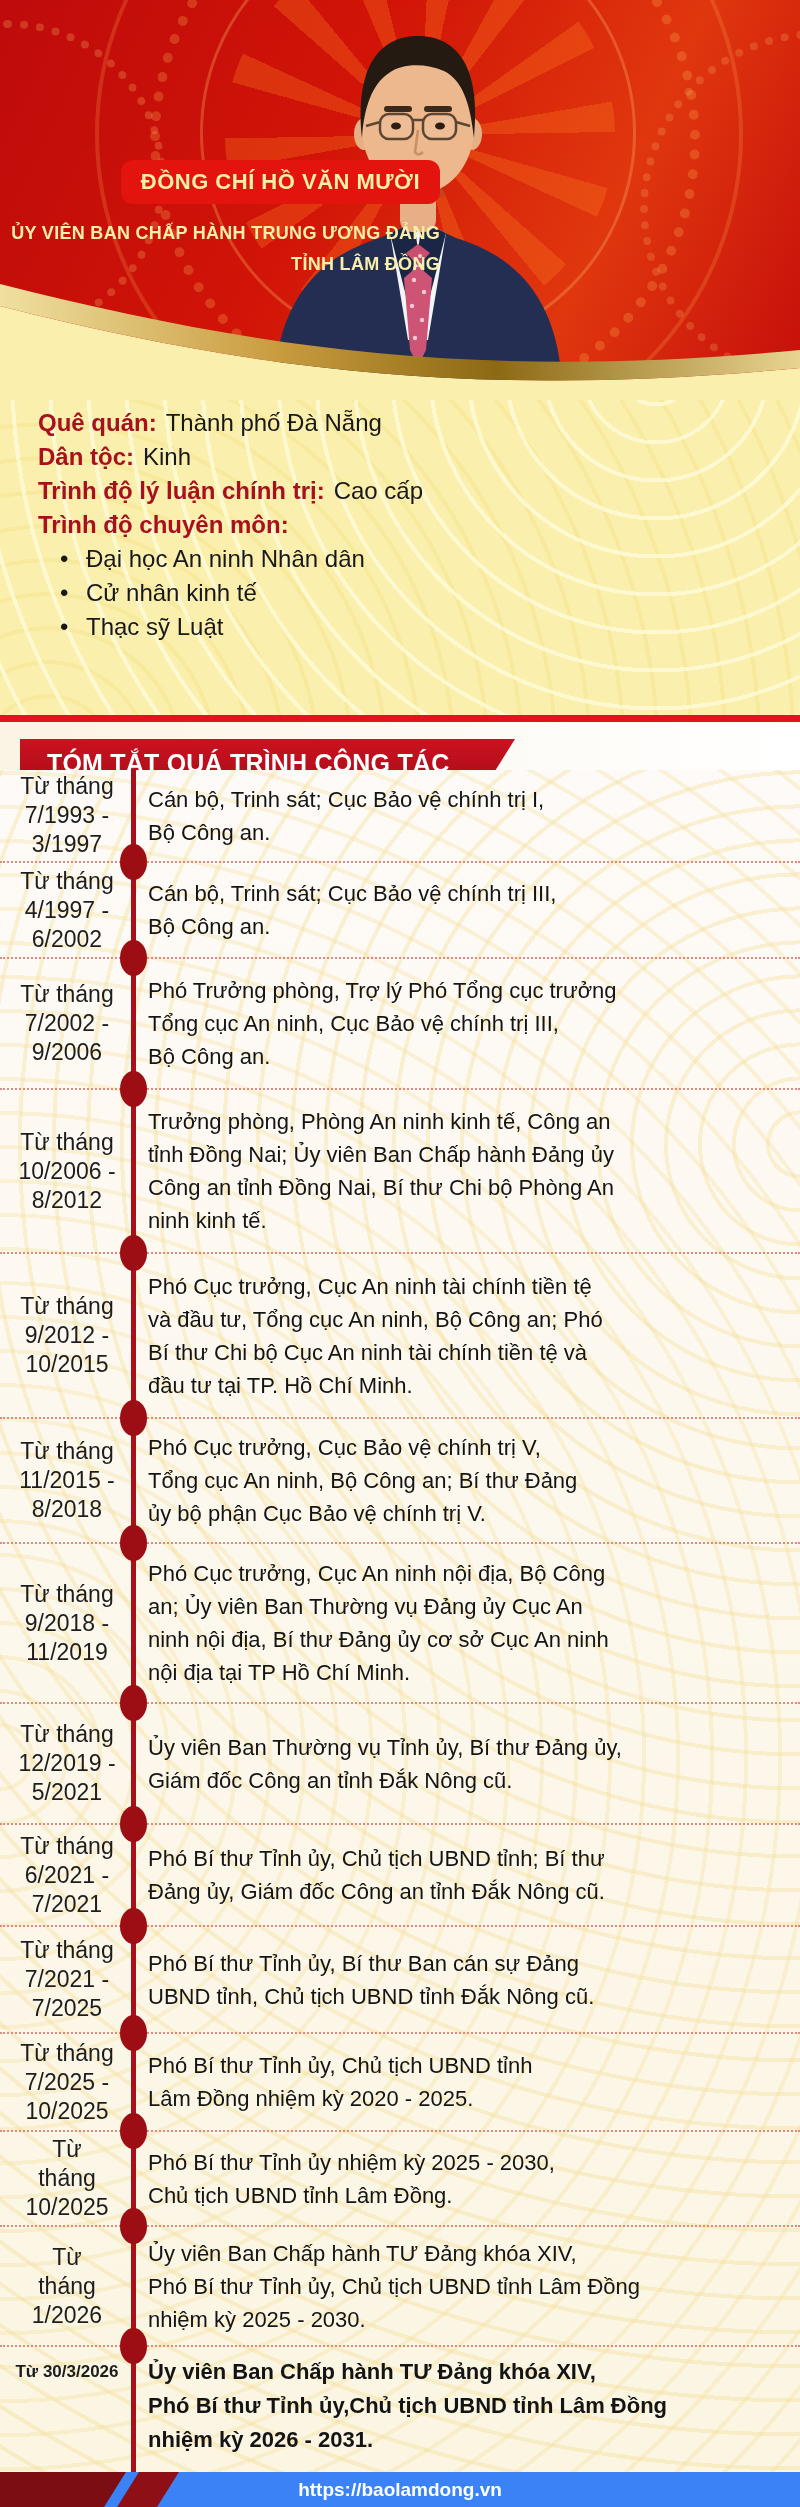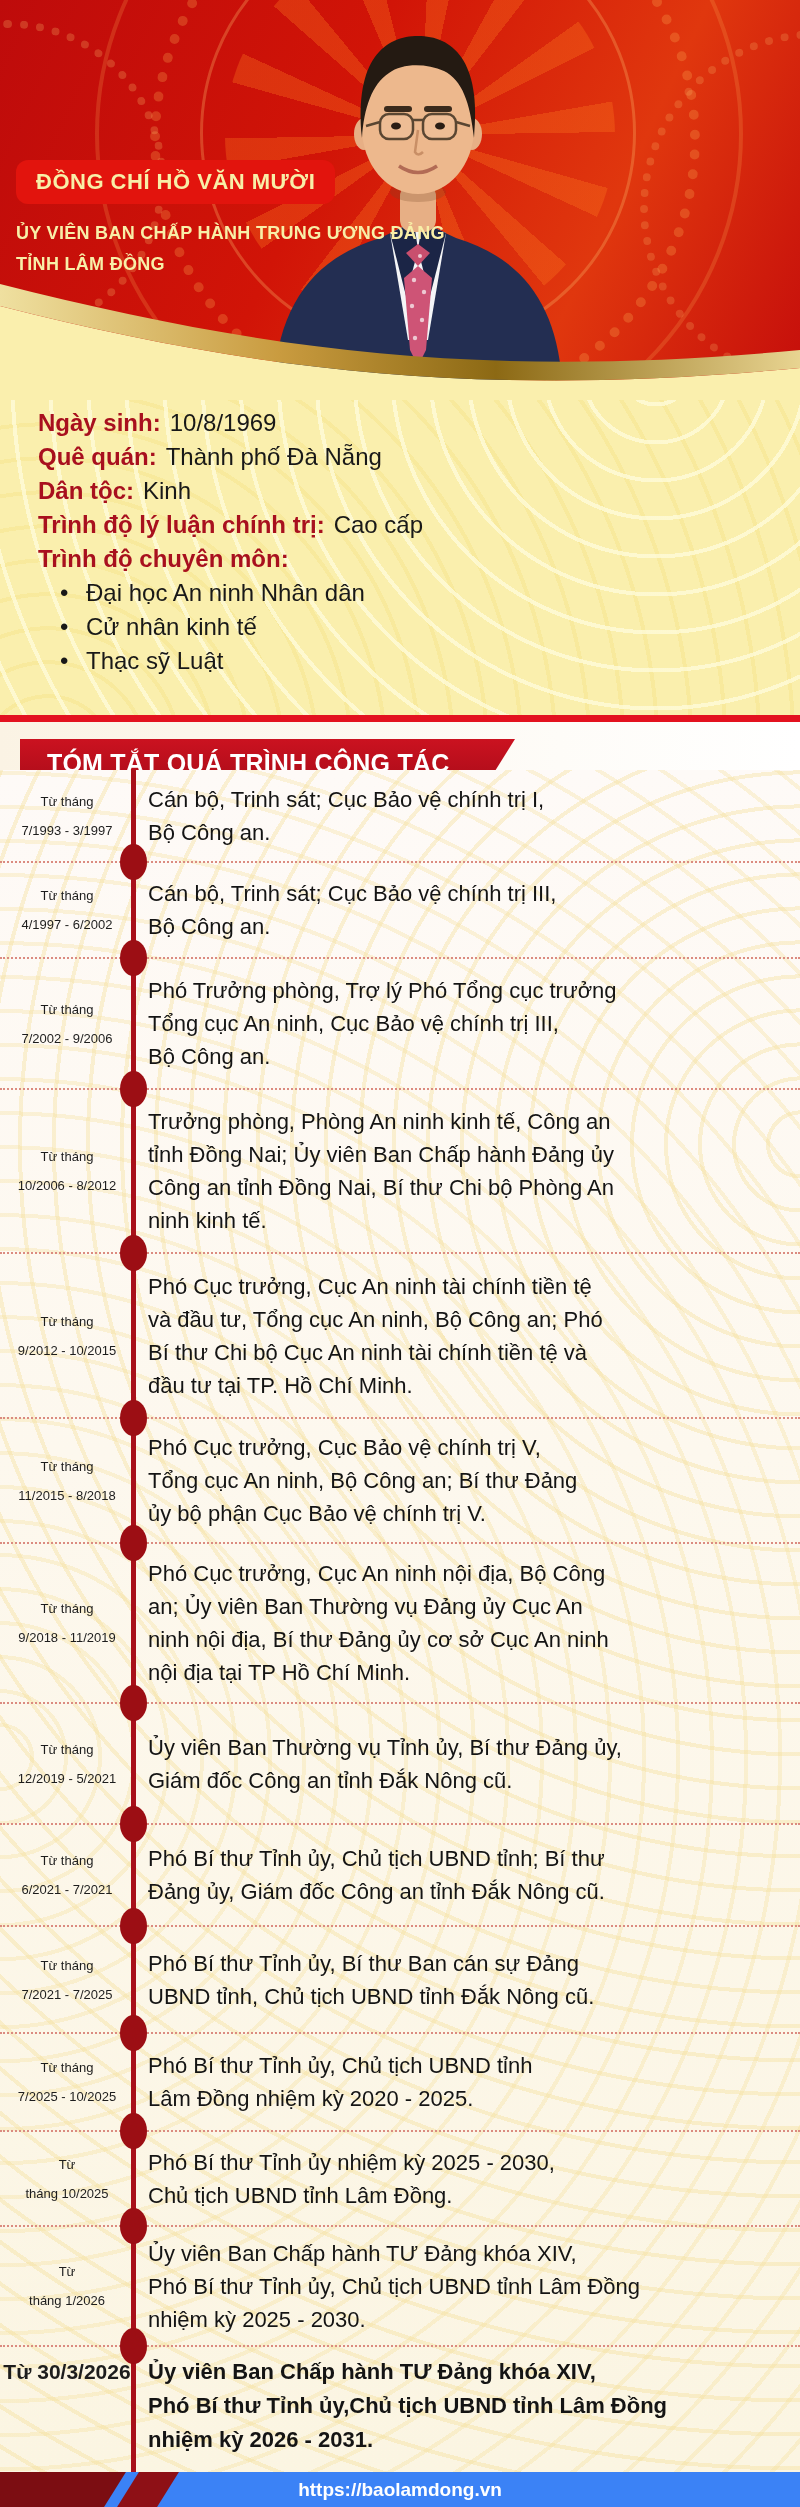--- a/index.html
+++ b/index.html
@@ -12,21 +12,21 @@
     background:repeating-conic-gradient(from 3deg, rgba(252,120,30,.65) 0deg 9deg, rgba(0,0,0,0) 9deg 25.7deg);}
   .ring{position:absolute;border-radius:50%;}
   .r1{left:200px;top:-85px;width:430px;height:430px;border:3px solid rgba(253,185,105,.30);}
   .r2{left:150px;top:-135px;width:530px;height:530px;border:10px dotted rgba(250,170,80,.28);}
   .r3{left:95px;top:-190px;width:640px;height:640px;border:4px solid rgba(250,170,80,.22);}
   .r4{left:-150px;top:20px;width:300px;height:300px;border:8px dotted rgba(250,190,110,.25);}
   .r5{left:640px;top:30px;width:340px;height:340px;border:8px dotted rgba(250,190,110,.22);}
 
   .portrait{position:absolute;left:268px;top:8px;width:300px;height:372px;}
 
-  .head-text{position:absolute;left:0;top:160px;width:440px;text-align:left;padding-left:16px;}
+  .head-text{position:absolute;left:0;top:160px;width:440px;text-align:right;}
   .title-badge{display:inline-block;background:#E2140D;border-radius:12px;padding:9px 20px;margin:0 auto;}
   .title-badge span{font-weight:bold;font-size:22px;letter-spacing:.5px;color:#F8EFA8;}
   .subtitles{margin-top:14px;}
   .subtitle{font-weight:bold;font-size:18px;line-height:31px;color:#F8EFA8;letter-spacing:.3px;}
 
   .swoosh{position:absolute;left:0;bottom:0;width:800px;height:140px;display:block;}
 
   
   .bio{position:absolute;top:400px;left:0;width:800px;height:315px;box-sizing:border-box;
     padding:6px 30px 0 38px;background-color:#FAEFAD;
@@ -51,37 +51,37 @@
     background-color:#FDF8F0;
     background-image:repeating-radial-gradient(circle at 100% 22%, rgba(0,0,0,0) 0 30px, rgba(244,222,150,.38) 30px 34px),
                      repeating-radial-gradient(circle at 0% 58%, rgba(0,0,0,0) 0 30px, rgba(244,222,150,.32) 30px 34px),
                      linear-gradient(180deg,#FEFAF7 0%,#FDF8EE 40%,#FBF5E2 100%);}
   .t-line{position:absolute;top:0;bottom:0;left:131px;width:5px;background:#A8101A;}
   .t-rows{position:absolute;top:0;left:0;width:800px;}
   .t-row{display:flex;align-items:center;box-sizing:border-box;position:relative;}
   .t-row + .t-row{border-top:2px dotted #DB8B80;}
   .t-row + .t-row::before{content:"";position:absolute;left:120px;top:-19px;width:27px;height:36px;
     border-radius:50%;background:#9C0E14;z-index:3;}
-  .t-period{flex:0 0 134px;text-align:center;font-size:13px;line-height:29px;color:#1D1D1D;white-space:pre-line;}
+  .t-period{flex:0 0 134px;text-align:center;font-size:23px;line-height:29px;color:#1D1D1D;white-space:pre-line;}
   .t-desc{flex:1;padding:0 19px 0 14px;font-size:22px;line-height:33px;color:#141414;text-align:justify;white-space:pre-line;}
   .t-rows .t-row:nth-child(1){height:91px;}
   .t-rows .t-row:nth-child(2){height:96px;}
   .t-rows .t-row:nth-child(3){height:131px;}
   .t-rows .t-row:nth-child(4){height:164px;}
   .t-rows .t-row:nth-child(5){height:165px;}
   .t-rows .t-row:nth-child(6){height:125px;}
   .t-rows .t-row:nth-child(7){height:160px;}
   .t-rows .t-row:nth-child(8){height:121px;}
   .t-rows .t-row:nth-child(9){height:102px;}
   .t-rows .t-row:nth-child(10){height:107px;}
   .t-rows .t-row:nth-child(11){height:98px;}
   .t-rows .t-row:nth-child(12){height:95px;}
   .t-rows .t-row:nth-child(13){height:120px;}
   .t-rows .t-row:nth-child(14){height:127px;align-items:flex-start;}
-  .t-rows .t-row:nth-child(14) .t-period{font-weight:bold;font-size:21px;padding-top:10px;}
+  .t-rows .t-row:nth-child(14) .t-period{font-weight:bold;font-size:17px;padding-top:10px;}
   .t-rows .t-row:nth-child(14) .t-desc{font-weight:bold;line-height:34px;padding-top:8px;}
 
   
   .footer{position:absolute;top:2472px;left:0;width:800px;height:35px;background:#3b82f6;overflow:hidden;}
   .fs1{position:absolute;top:-5px;left:-50px;width:165px;height:45px;background:#7C0D12;transform:skewX(-32deg);}
   .fs2{position:absolute;top:-5px;left:128px;width:40px;height:45px;background:#8E1016;transform:skewX(-32deg);}
   .footer-url{position:relative;text-align:center;line-height:35px;font-size:19px;font-weight:bold;color:#FFFFFF;}
 </style>
 </head>
 <body>
@@ -145,21 +145,20 @@
         <stop offset="0.62" stop-color="#8C6914"></stop>
         <stop offset="1" stop-color="#E8D491"></stop>
       </linearGradient>
     </defs>
     <path d="M0 46 C260 112 480 138 800 108 L800 140 L0 140 Z" fill="#FAEFAD"></path>
     <path d="M0 24 C260 90 480 120 800 90 L800 108 C480 138 260 112 0 46 Z" fill="url(#gold)"></path>
   </svg>
 </div>
 
 <div class="bio">
-  <div class="bio-line"><span class="bio-label">Ngày sinh:</span><span>10/8/1969</span></div>
   <div class="bio-line"><span class="bio-label">Quê quán:</span><span>Thành phố Đà Nẵng</span></div>
   <div class="bio-line"><span class="bio-label">Dân tộc:</span><span>Kinh</span></div>
   <div class="bio-line"><span class="bio-label">Trình độ lý luận chính trị:</span><span>Cao cấp</span></div>
   <div class="bio-line"><span class="bio-label">Trình độ chuyên môn:</span></div>
   <div class="bio-line bio-bullet"><span class="bullet-dot">•</span><span>Đại học An ninh Nhân dân</span></div>
   <div class="bio-line bio-bullet"><span class="bullet-dot">•</span><span>Cử nhân kinh tế</span></div>
   <div class="bio-line bio-bullet"><span class="bullet-dot">•</span><span>Thạc sỹ Luật</span></div>
 </div>
 
 <div class="banner">

